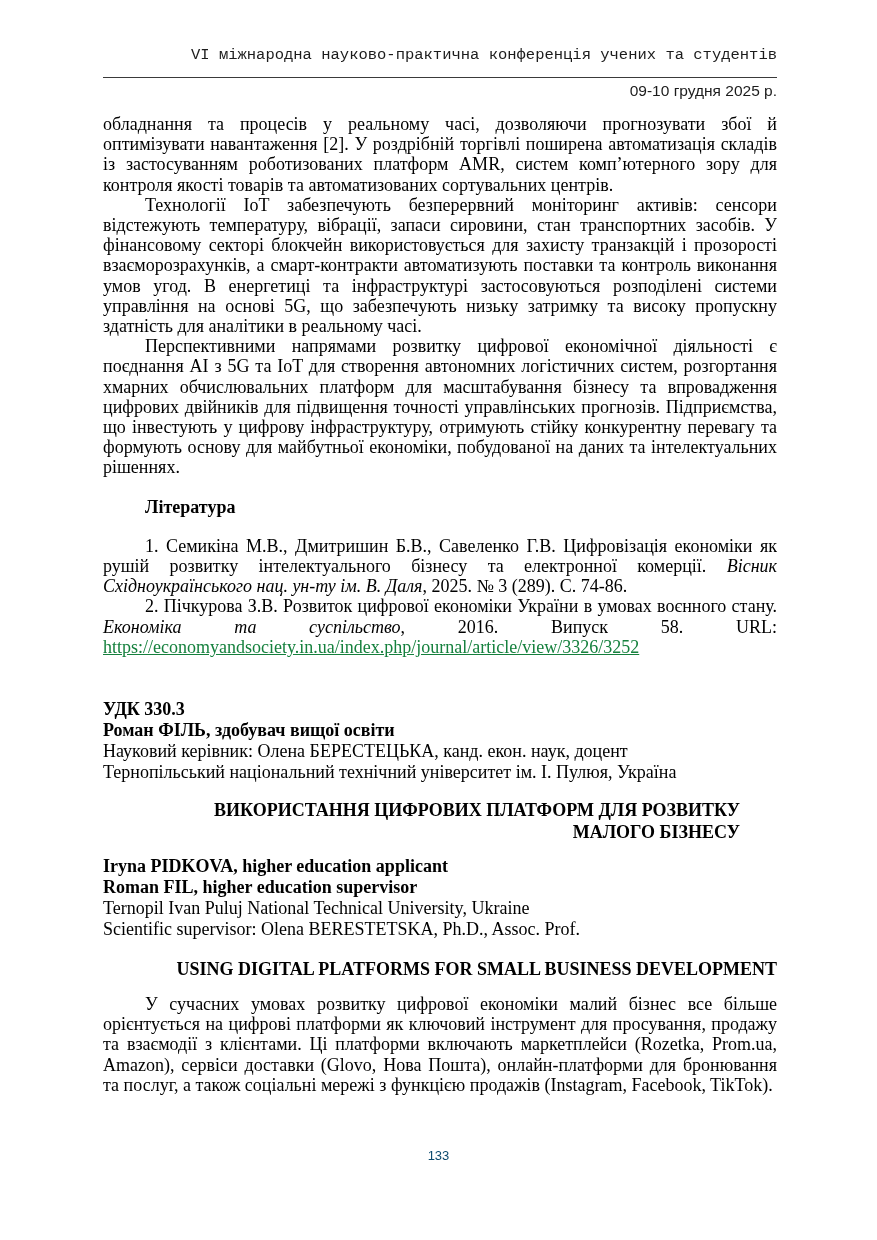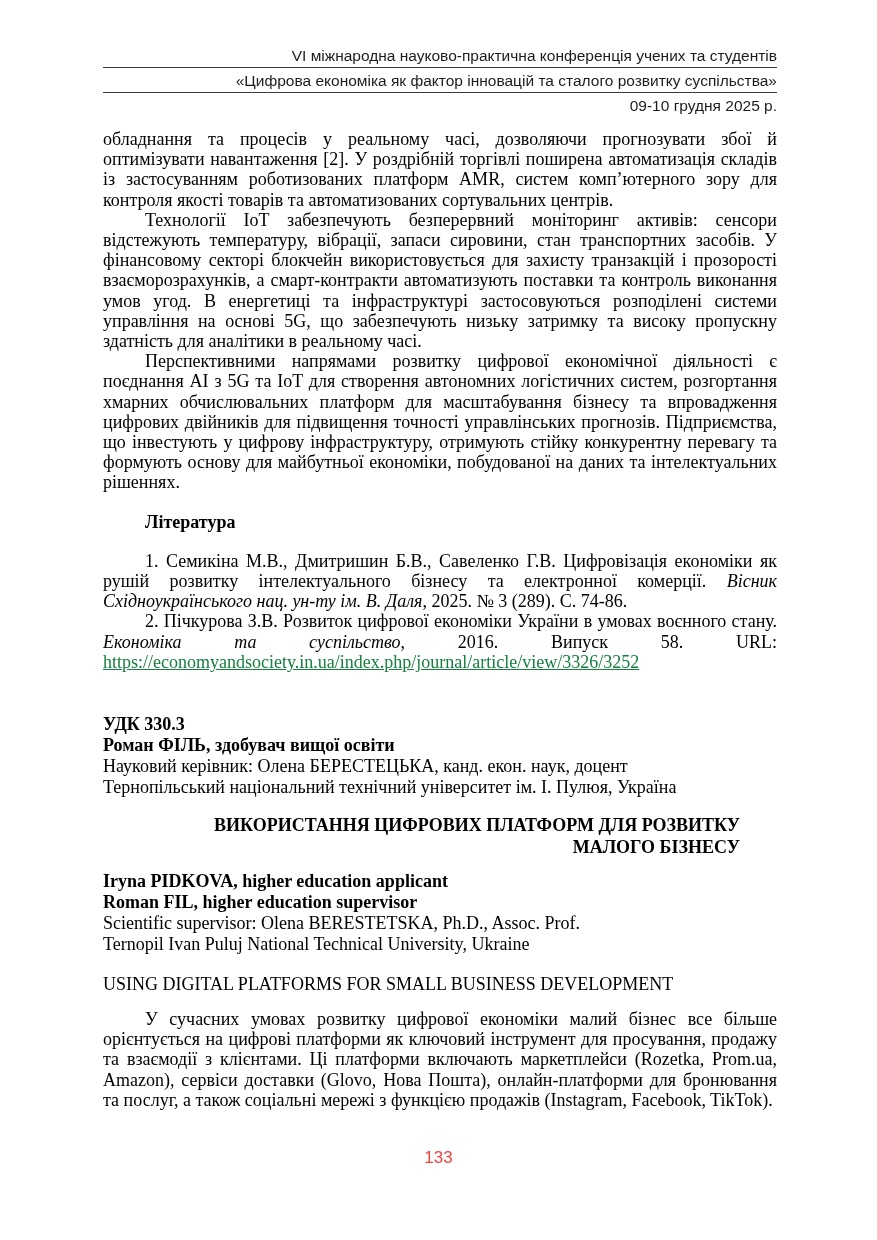--- a/index.html
+++ b/index.html
@@ -22,23 +22,24 @@
   }
   
   .page-header {
     font-family: "Liberation Sans", sans-serif;
     font-size: 15.5px;
     color: #1c1c1c;
     text-align: right;
   }
   .hline {
     line-height: 19px;
-    padding-bottom: 2px;
+    padding-bottom: 12px;
     border-bottom: 1.5px solid #3a3a3a;
     margin-bottom: 3px;
+    font-family: Liberation Mono, monospace;
   }
   .hdate { line-height: 19px; margin-top: 2px; }
   
   .doc-body {
     margin-top: 14px;
     font-family: "Liberation Serif", serif;
     font-size: 18px;
     line-height: 20.2px;
     text-align: justify;
   }
@@ -61,48 +62,47 @@
   .title-uk {
     font-weight: bold;
     text-align: right;
     text-indent: 0;
     line-height: 22px;
     max-width: 600px;
     margin: 16px auto 0 auto !important;
   }
   .en-block { margin-top: 13px !important; }
   .title-en {
-    font-weight: normal;
-    text-align: left;
+    font-weight: bold;
+    text-align: right;
     text-indent: 0;
     line-height: 22px;
     margin-top: 18px !important;
   }
   .intro-p { margin-top: 14px !important; }
   
   .page-footer {
     position: absolute;
     left: 0;
     top: 1148px;
     width: 877px;
     text-align: center;
     font-family: "Liberation Sans", sans-serif;
-    font-size: 17px;
-    color: #ef4444;
+    font-size: 13px;
+    color: #0c4a6e;
   }
 </style>
 </head>
 <body>
 
 <div class="page">
   <div class="content">
 
     <header class="page-header">
       <div class="hline">VI міжнародна науково-практична конференція учених та студентів</div>
-      <div class="hline">«Цифрова економіка як фактор інновацій та сталого розвитку суспільства»</div>
       <div class="hdate">09-10 грудня 2025 р.</div>
     </header>
 
     <main class="doc-body">
 
       <section>
         <p class="body-p no-indent">обладнання та процесів у реальному часі, дозволяючи прогнозувати збої й оптимізувати навантаження [2]. У роздрібній торгівлі поширена автоматизація складів із застосуванням роботизованих платформ AMR, систем комп’ютерного зору для контроля якості товарів та автоматизованих сортувальних центрів.</p>
         <p class="body-p">Технології IoT забезпечують безперервний моніторинг активів: сенсори відстежують температуру, вібрації, запаси сировини, стан транспортних засобів. У фінансовому секторі блокчейн використовується для захисту транзакцій і прозорості взаєморозрахунків, а смарт-контракти автоматизують поставки та контроль виконання умов угод. В енергетиці та інфраструктурі застосовуються розподілені системи управління на основі 5G, що забезпечують низьку затримку та високу пропускну здатність для аналітики в реальному часі.</p>
         <p class="body-p">Перспективними напрямами розвитку цифрової економічної діяльності є поєднання AI з 5G та IoT для створення автономних логістичних систем, розгортання хмарних обчислювальних платформ для масштабування бізнесу та впровадження цифрових двійників для підвищення точності управлінських прогнозів. Підприємства, що інвестують у цифрову інфраструктуру, отримують стійку конкурентну перевагу та формують основу для майбутньої економіки, побудованої на даних та інтелектуальних рішеннях.</p>
 
@@ -116,22 +116,22 @@
       <section>
         <p class="meta bold udc-block">УДК 330.3</p>
         <p class="meta bold">Роман ФІЛЬ, здобувач вищої освіти</p>
         <p class="meta">Науковий керівник: Олена БЕРЕСТЕЦЬКА, канд. екон. наук, доцент</p>
         <p class="meta">Тернопільський національний технічний університет ім. І. Пулюя, Україна</p>
 
         <p class="title-uk">ВИКОРИСТАННЯ ЦИФРОВИХ ПЛАТФОРМ ДЛЯ РОЗВИТКУ МАЛОГО БІЗНЕСУ</p>
 
         <p class="meta bold en-block">Iryna PIDKOVA, higher education applicant</p>
         <p class="meta bold">Roman FIL, higher education supervisor</p>
+        <p class="meta">Ternopil Ivan Puluj National Technical University, Ukraine</p>
         <p class="meta">Scientific supervisor: Olena BERESTETSKA, Ph.D., Assoc. Prof.</p>
-        <p class="meta">Ternopil Ivan Puluj National Technical University, Ukraine</p>
 
         <p class="title-en">USING DIGITAL PLATFORMS FOR SMALL BUSINESS DEVELOPMENT</p>
 
         <p class="body-p intro-p">У сучасних умовах розвитку цифрової економіки малий бізнес все більше орієнтується на цифрові платформи як ключовий інструмент для просування, продажу та взаємодії з клієнтами. Ці платформи включають маркетплейси (Rozetka, Prom.ua, Amazon), сервіси доставки (Glovo, Нова Пошта), онлайн-платформи для бронювання та послуг, а також соціальні мережі з функцією продажів (Instagram, Facebook, TikTok).</p>
       </section>
 
     </main>
   </div>
 
   <footer class="page-footer">

